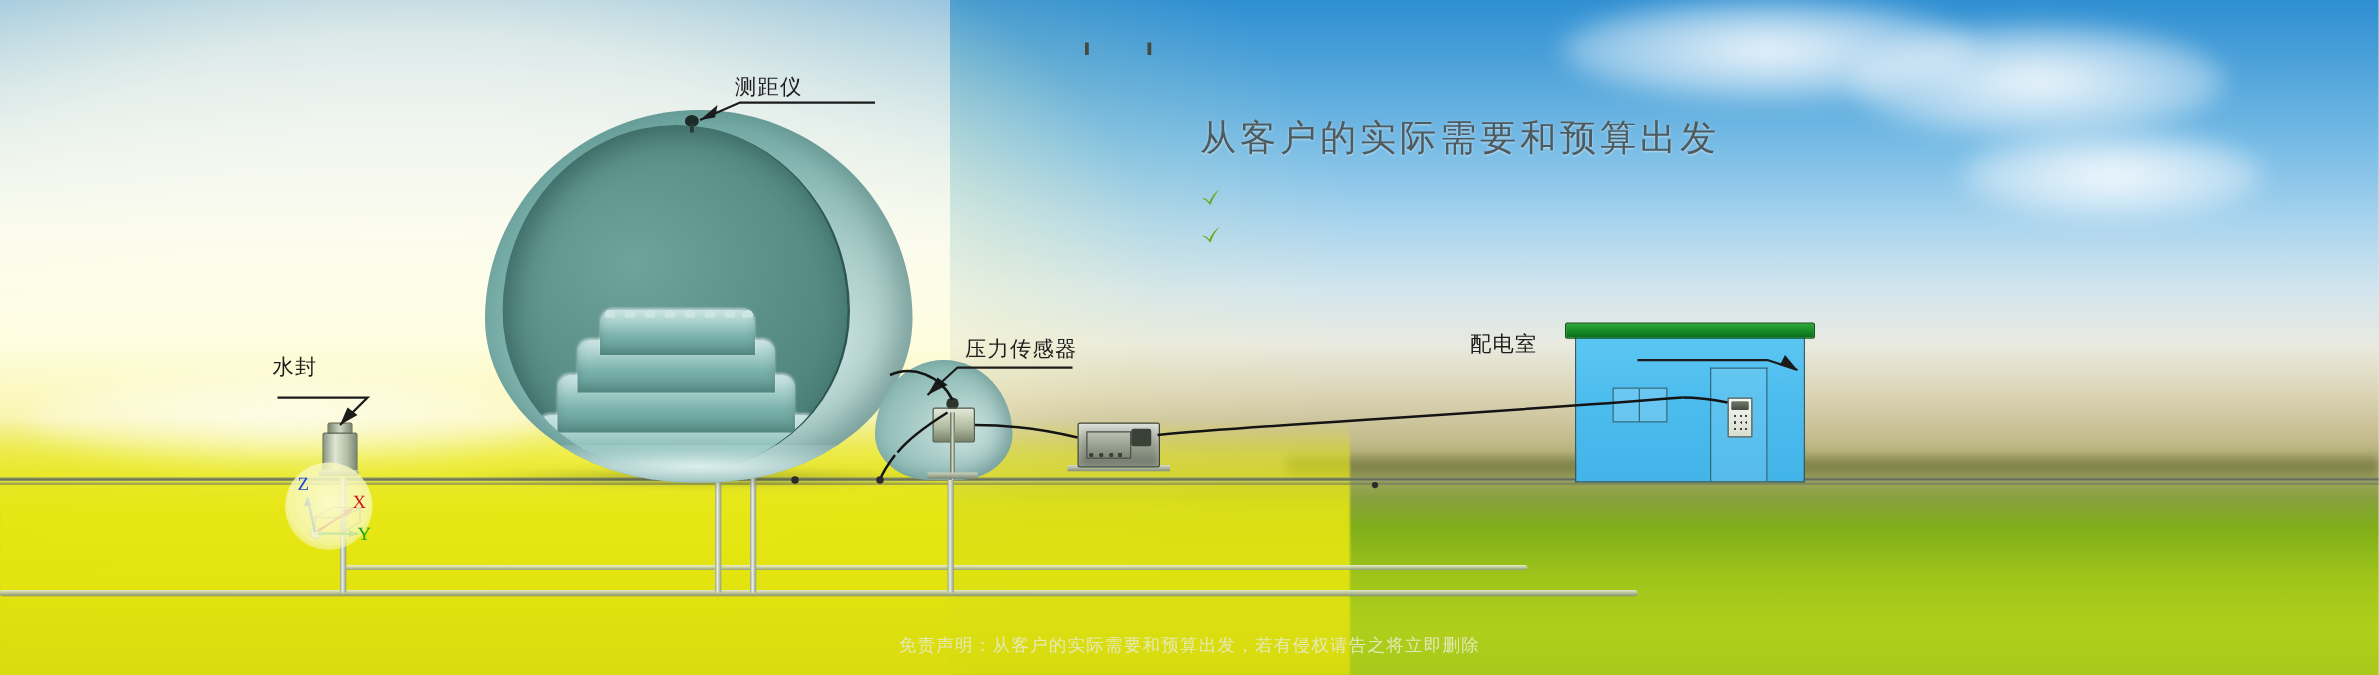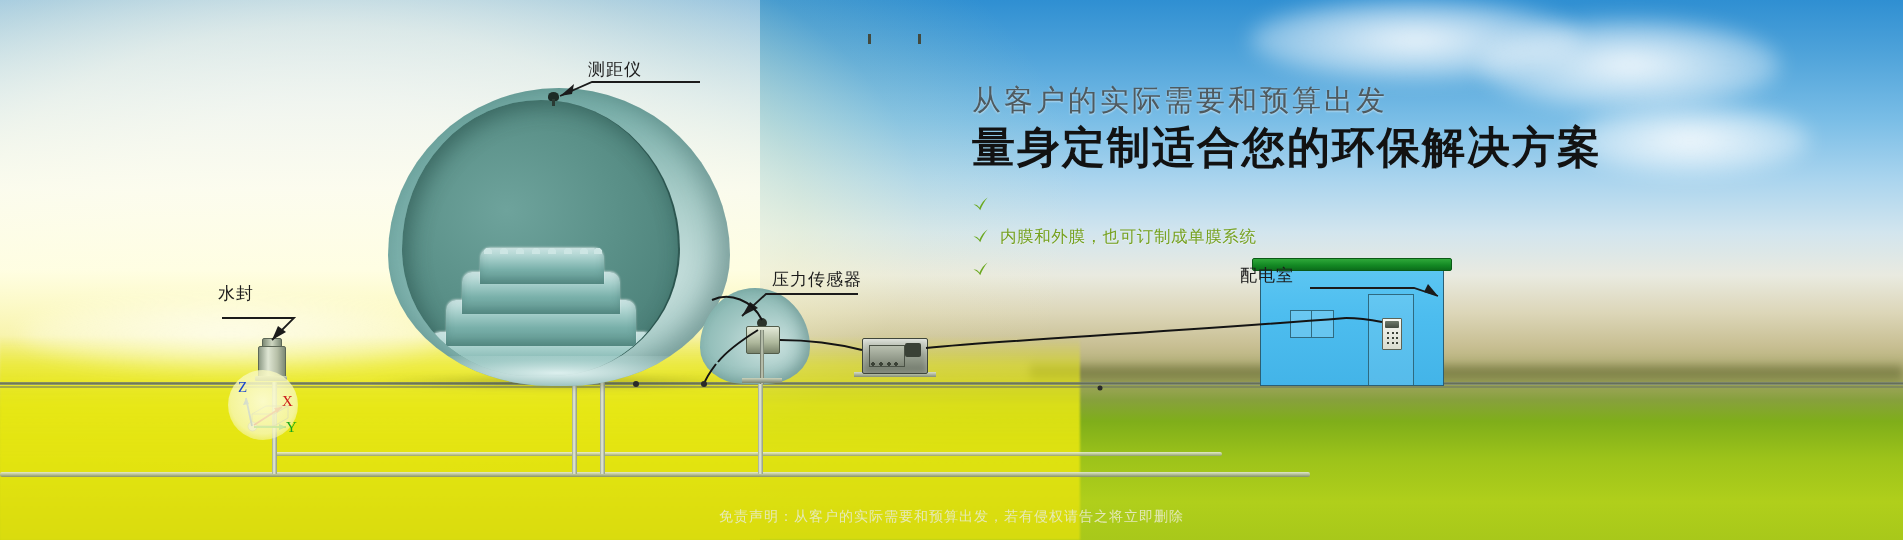--- a/index.html
+++ b/index.html
@@ -306,31 +306,31 @@
 
   
   .label{
     position:absolute;color:#1c1c1c;font-size:17px;letter-spacing:1px;
     white-space:nowrap;
     font-family:Liberation Serif, serif;
   }
   .lbl-cejuyi{left:588px;top:58px;}
   .lbl-shuifeng{left:218px;top:282px;}
   .lbl-yali{left:772px;top:268px;}
-  .lbl-peidian{left:1240px;top:264px;}
+  .lbl-peidian{left:1176px;top:264px;}
 
   
   .gizmo{
     position:absolute;left:228px;top:370px;width:70px;height:70px;
     border-radius:50%;
     background:radial-gradient(circle at 50% 45%, rgba(252,252,214,.92) 0%, rgba(248,248,190,.78) 62%, rgba(240,240,160,.25) 88%, rgba(240,240,150,0) 100%);
   }
 
   
-  .copy{position:absolute;left:960px;top:82px;width:700px;margin-left:12px;}
+  .copy{position:absolute;left:960px;top:92px;width:700px;}
   .copy-sub{
     font-size:29px;color:#4f5a5f;letter-spacing:3px;line-height:1.25;
     text-shadow:0 1px 2px rgba(255,255,255,.55);
     font-family:"DejaVu Sans","Liberation Sans",sans-serif;
     font-weight:400;
   }
   .copy-title{
     margin-top:4px;
     font-size:43px;font-weight:bold;color:#121212;letter-spacing:2px;
     line-height:1.2;
@@ -489,46 +489,36 @@
     <text x="282" y="406" font-size="15" fill="#cc1a1a" font-family="Liberation Serif, serif">X</text>
   </svg>
 
   <div class="label lbl-cejuyi">测距仪</div>
   <div class="label lbl-shuifeng">水封</div>
   <div class="label lbl-yali">压力传感器</div>
   <div class="label lbl-peidian">配电室</div>
 
   <div class="copy">
     <div class="copy-sub">从客户的实际需要和预算出发</div>
-    <div class="copy-title">量身定制适合您的环保解决方案</div>
 
     <div class="bullets">
       <div class="bullet">
         <span class="tick">
           <svg width="17" height="17" viewBox="0 0 17 17" xmlns="http://www.w3.org/2000/svg">
             <path d="M1.5 8.6 C4.5 8.2 6.3 9.6 7.4 11.8 C9.2 7.4 12.2 3.6 15.6 1.4
                      C12.6 5.0 10.0 9.2 8.2 14.2 C6.6 11.6 4.4 9.8 1.5 8.6 Z" fill="#6aa81e"></path>
           </svg>
         </span>
       </div>
       <div class="bullet">
         <span class="tick">
           <svg width="17" height="17" viewBox="0 0 17 17" xmlns="http://www.w3.org/2000/svg">
             <path d="M1.5 8.6 C4.5 8.2 6.3 9.6 7.4 11.8 C9.2 7.4 12.2 3.6 15.6 1.4
                      C12.6 5.0 10.0 9.2 8.2 14.2 C6.6 11.6 4.4 9.8 1.5 8.6 Z" fill="#6aa81e"></path>
           </svg>
         </span>
-        <span class="bullet-text">内膜和外膜，也可订制成单膜系统</span>
-      </div>
-      <div class="bullet">
-        <span class="tick">
-          <svg width="17" height="17" viewBox="0 0 17 17" xmlns="http://www.w3.org/2000/svg">
-            <path d="M1.5 8.6 C4.5 8.2 6.3 9.6 7.4 11.8 C9.2 7.4 12.2 3.6 15.6 1.4
-                     C12.6 5.0 10.0 9.2 8.2 14.2 C6.6 11.6 4.4 9.8 1.5 8.6 Z" fill="#6aa81e"></path>
-          </svg>
-        </span>
       </div>
     </div>
   </div>
 
   <div class="disclaimer">免责声明：从客户的实际需要和预算出发，若有侵权请告之将立即删除</div>
 
 </div>
 
 </body></html>

